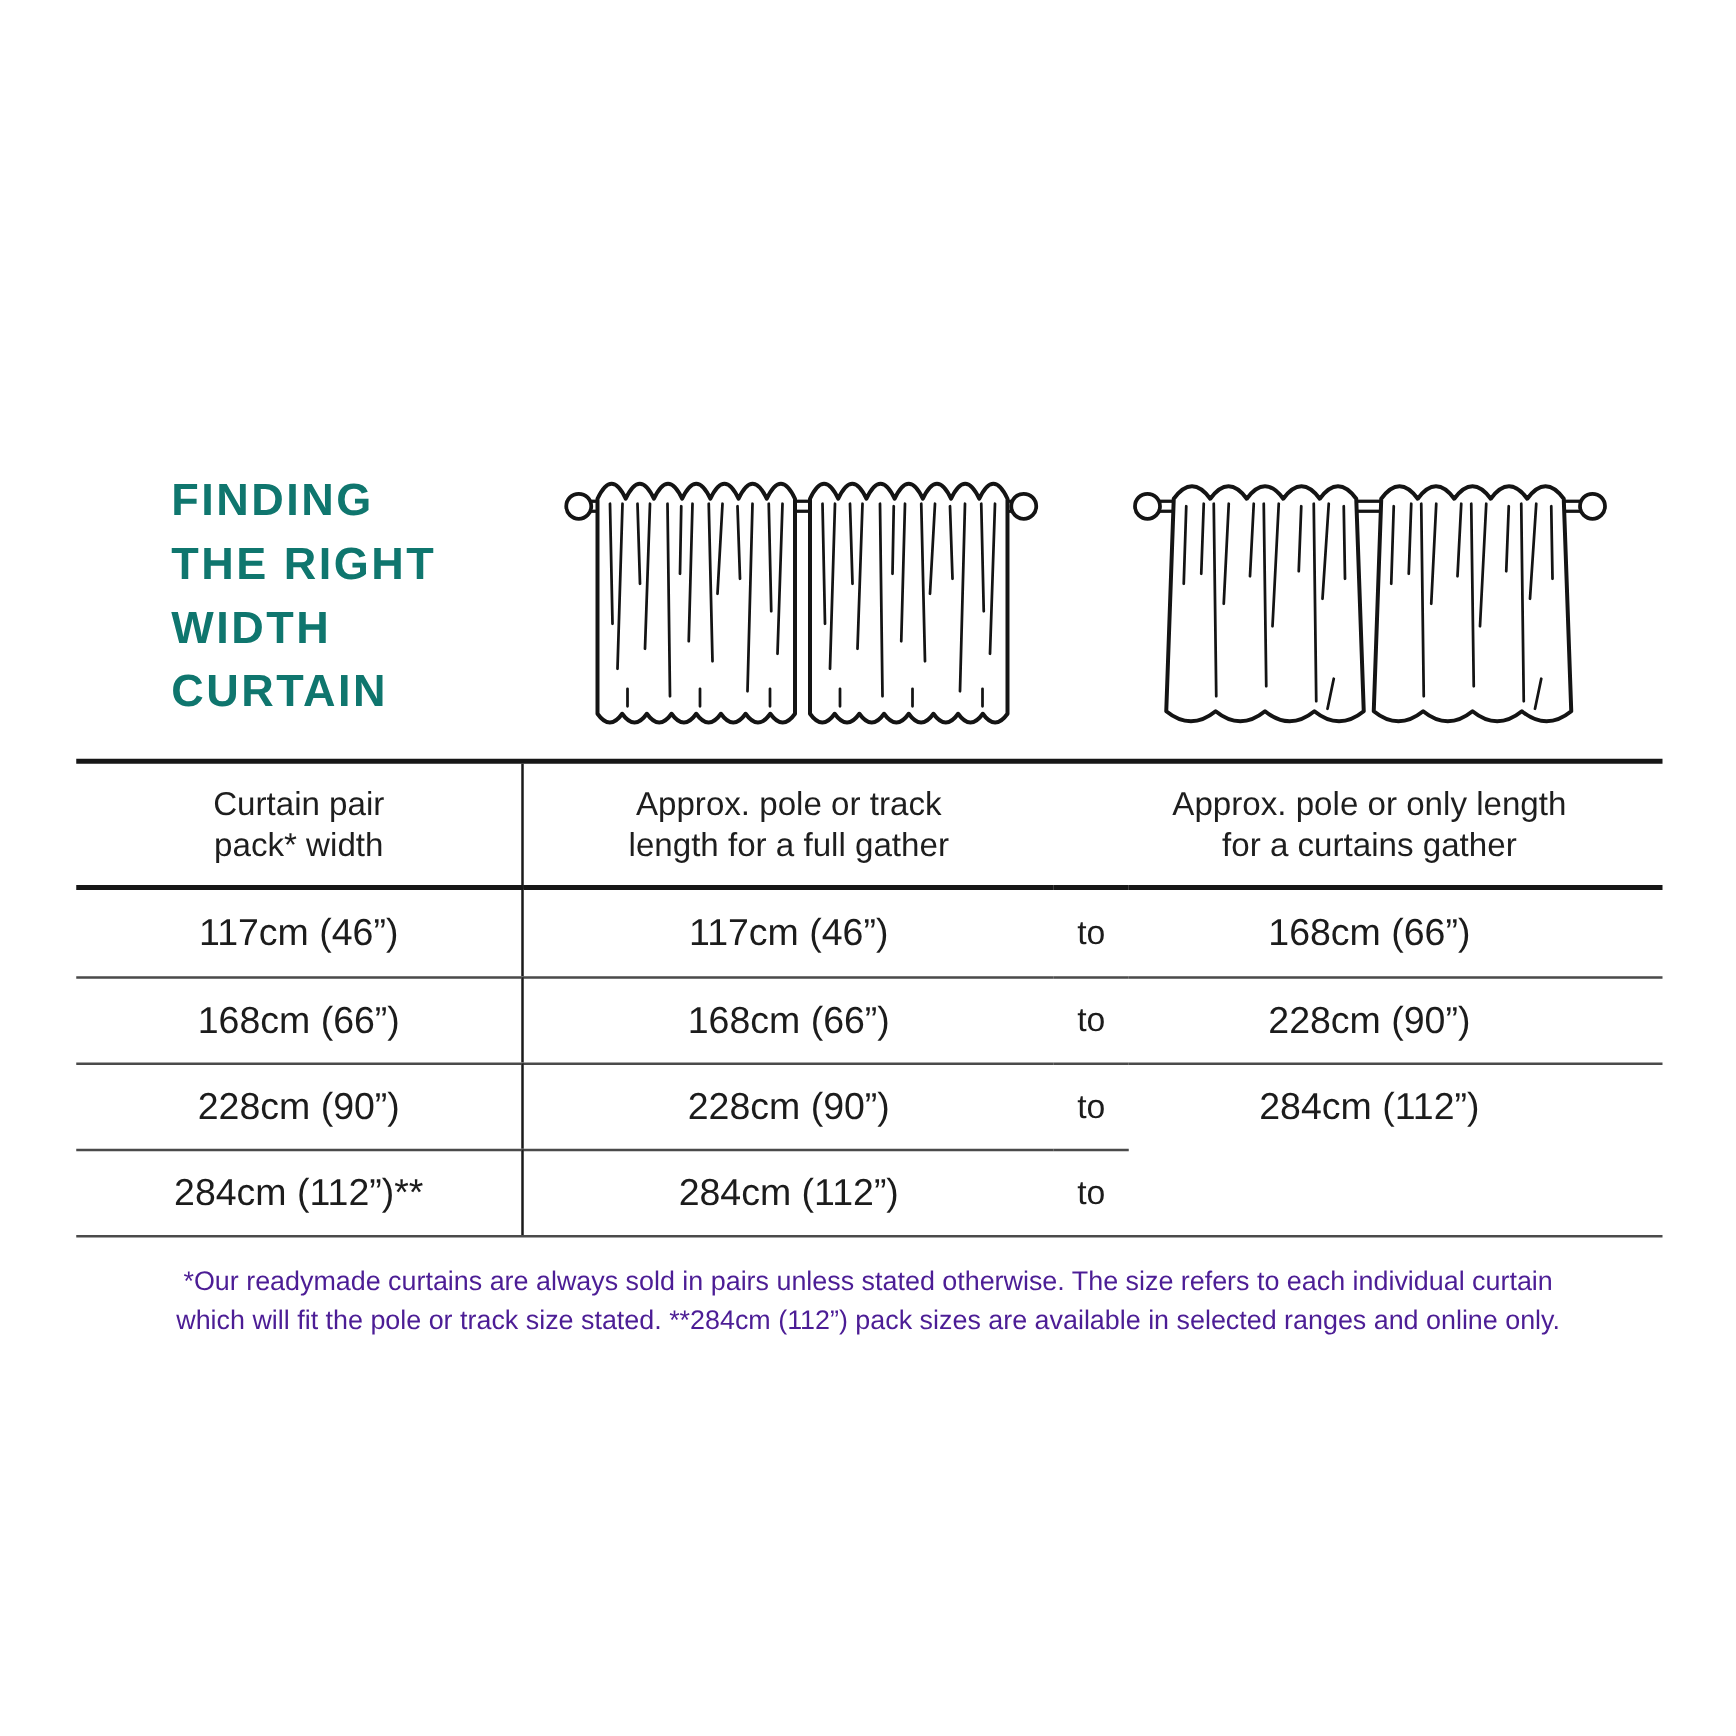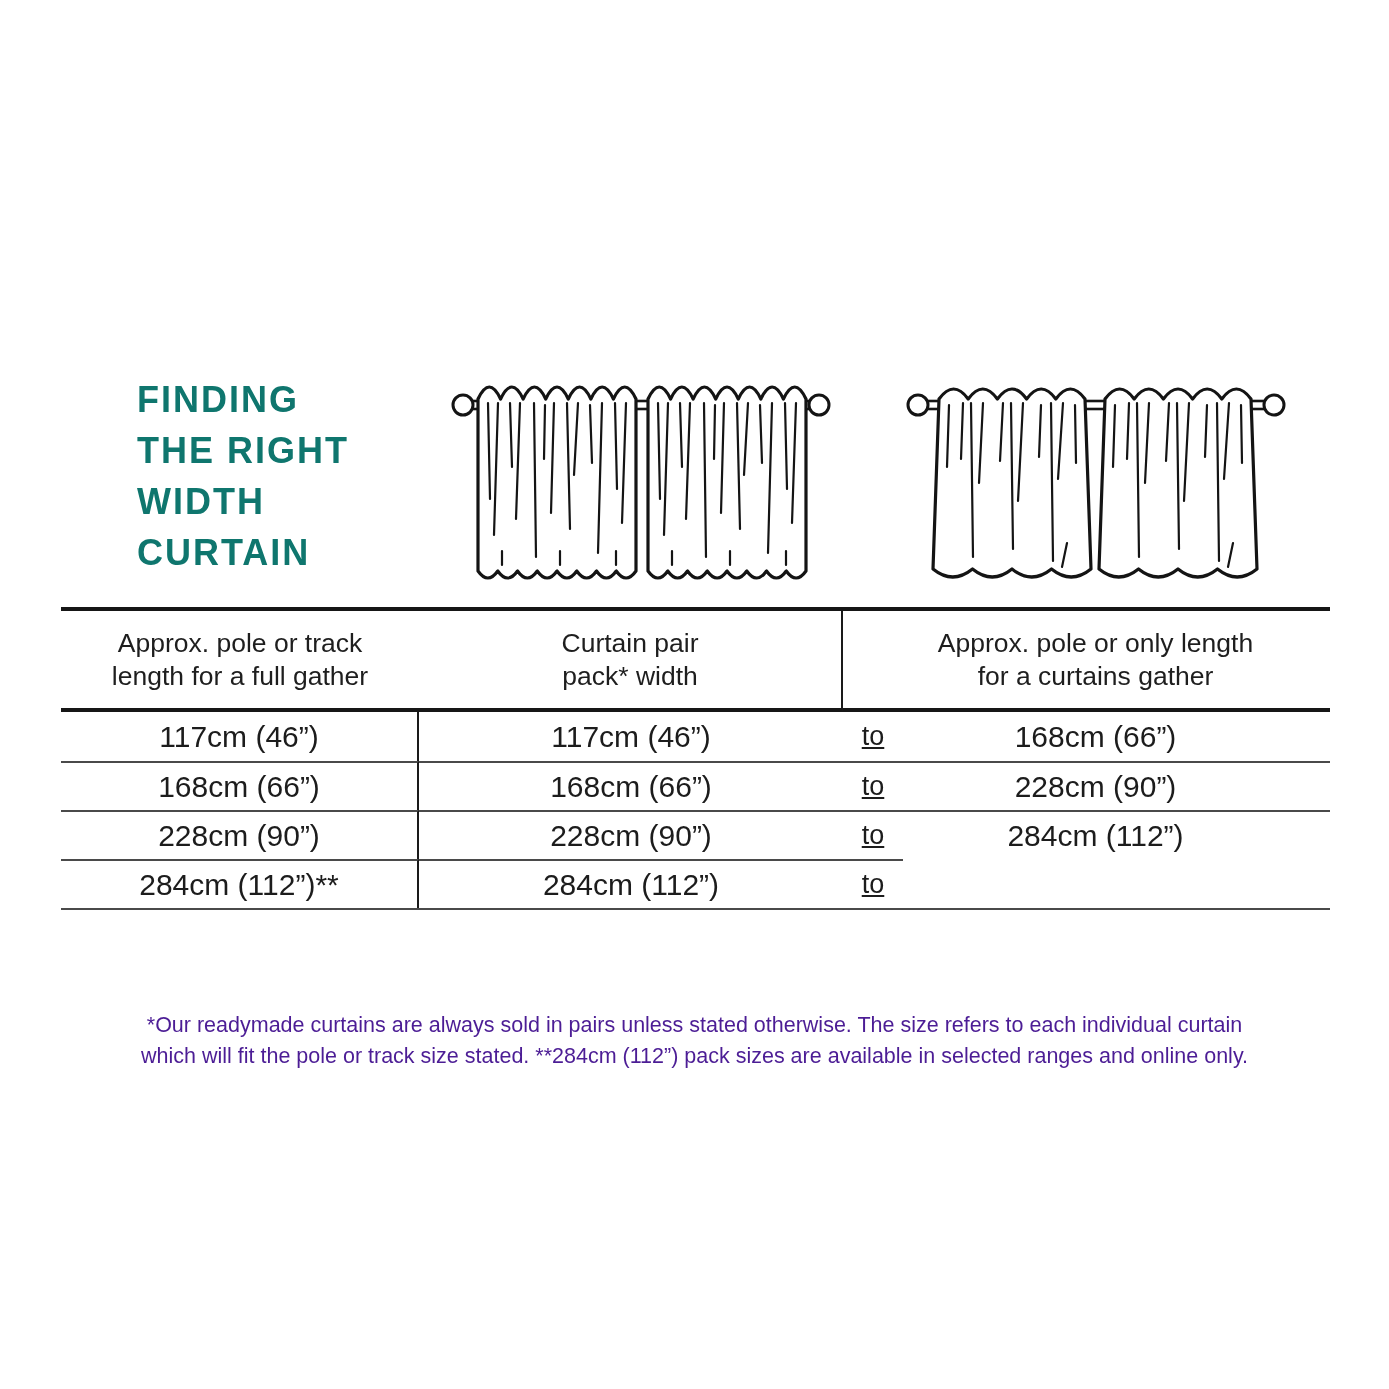--- a/index.html
+++ b/index.html
@@ -35,22 +35,22 @@
     display: flex; flex-direction: column;
     align-items: center; justify-content: center;
     text-align: center;
   }
   .header-cell {
     height: 101px;
     border-bottom: 4px solid #161616;
     font-size: 26.5px; line-height: 33px;
     color: #1e1e1e;
   }
-  .data-cell { height: 49px; font-size: 30px; color: #1c1c1c; }
-  .to-cell   { font-size: 27px; text-decoration: underline; }
+  .data-cell { height: 69px; font-size: 30px; color: #1c1c1c; }
+  .to-cell   { font-size: 27px; }
   .col1 { border-right: 2px solid #1a1a1a; }
   .col3 { padding-right: 42px; }
   .divided { border-top: 2px solid #4a4a4a; }
 
   .footnote {
     position: absolute; left: 0; right: 0; top: 1010px;
     text-align: center;
     font-size: 21.5px; line-height: 31px;
     color: #4c1d95;
   }
@@ -108,27 +108,27 @@
       M58,30 L56,86 M66,30 L68,184 M78,30 L74,110
       M98,30 L95,88 M106,30 L108,176 M118,30 L113,128
       M136,32 L134,84 M146,30 L148,188 M158,30 L153,106
       M170,32 L171,90 M162,170 L157,194"></path>
   </g>
   <use href="#rg-panel" x="166"></use>
 </svg>
 
 <div class="size-table">
 
+  <div class="cell header-cell col1">
+    <div>Curtain pair</div>
+    <div>pack* width</div>
+  </div>
   <div class="cell header-cell">
     <div>Approx. pole or track</div>
     <div>length for a full gather</div>
-  </div>
-  <div class="cell header-cell col1">
-    <div>Curtain pair</div>
-    <div>pack* width</div>
   </div>
   <div class="cell header-cell"></div>
   <div class="cell header-cell col3">
     <div>Approx. pole or only length</div>
     <div>for a curtains gather</div>
   </div>
 
   <div class="cell data-cell col1">117cm (46”)</div>
   <div class="cell data-cell">117cm (46”)</div>
   <div class="cell data-cell to-cell">to</div>

